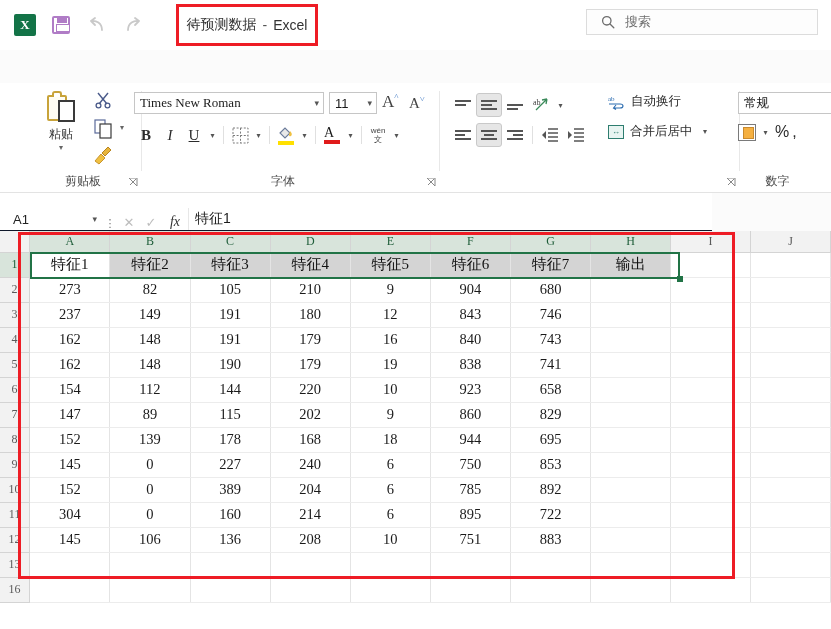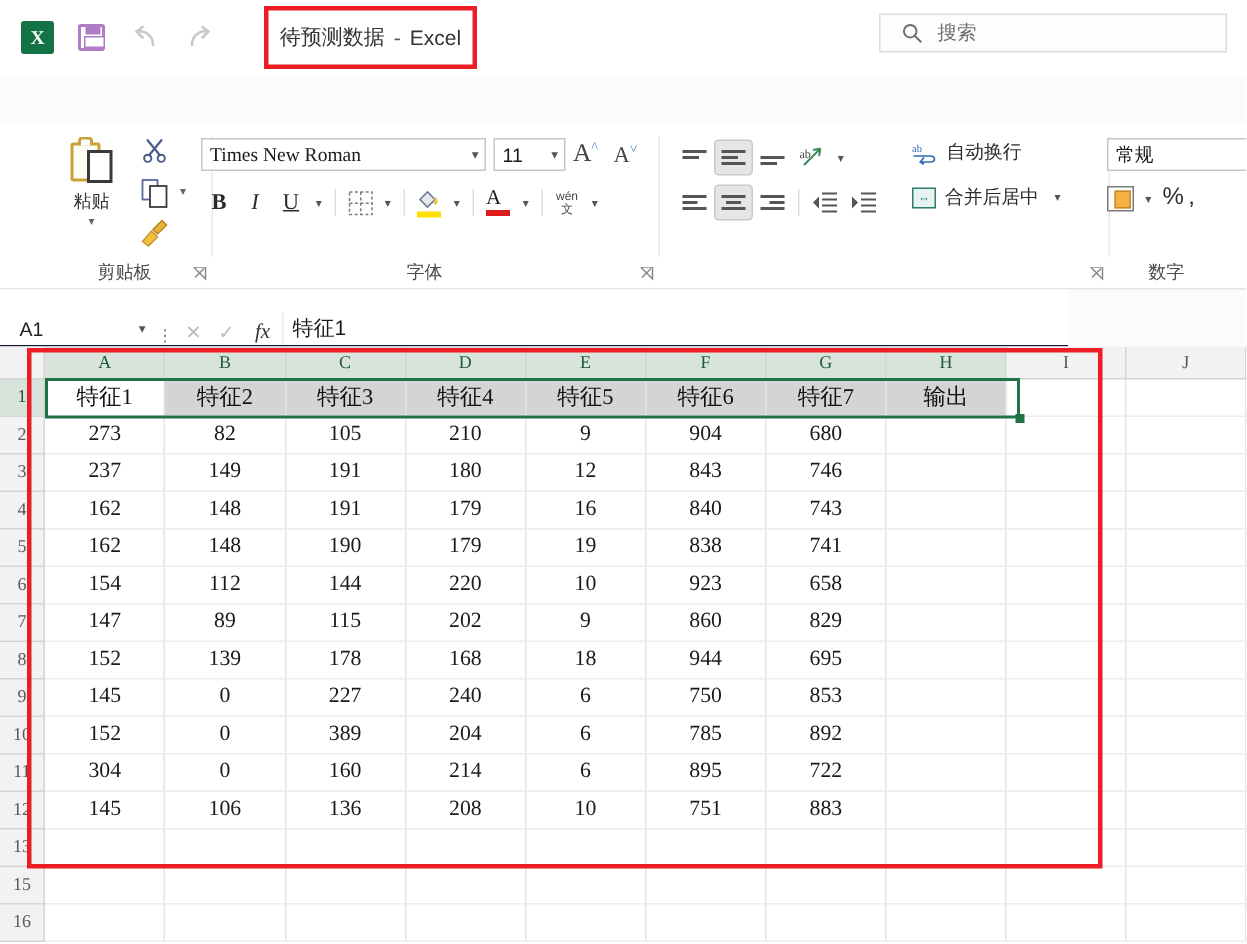--- a/index.html
+++ b/index.html
@@ -715,33 +715,20 @@
         <td class="cell"></td>
         <td class="cell"></td>
         <td class="cell"></td>
         <td class="cell"></td>
         <td class="cell"></td>
         <td class="cell"></td>
         <td class="cell"></td>
         <td class="cell"></td>
       </tr>
       <tr>
-        <td class="rowhead">15</td>
-        <td class="cell"></td>
-        <td class="cell"></td>
-        <td class="cell"></td>
-        <td class="cell"></td>
-        <td class="cell"></td>
-        <td class="cell"></td>
-        <td class="cell"></td>
-        <td class="cell"></td>
-        <td class="cell"></td>
-        <td class="cell"></td>
-      </tr>
-      <tr>
         <td class="rowhead">16</td>
         <td class="cell"></td>
         <td class="cell"></td>
         <td class="cell"></td>
         <td class="cell"></td>
         <td class="cell"></td>
         <td class="cell"></td>
         <td class="cell"></td>
         <td class="cell"></td>
         <td class="cell"></td>

